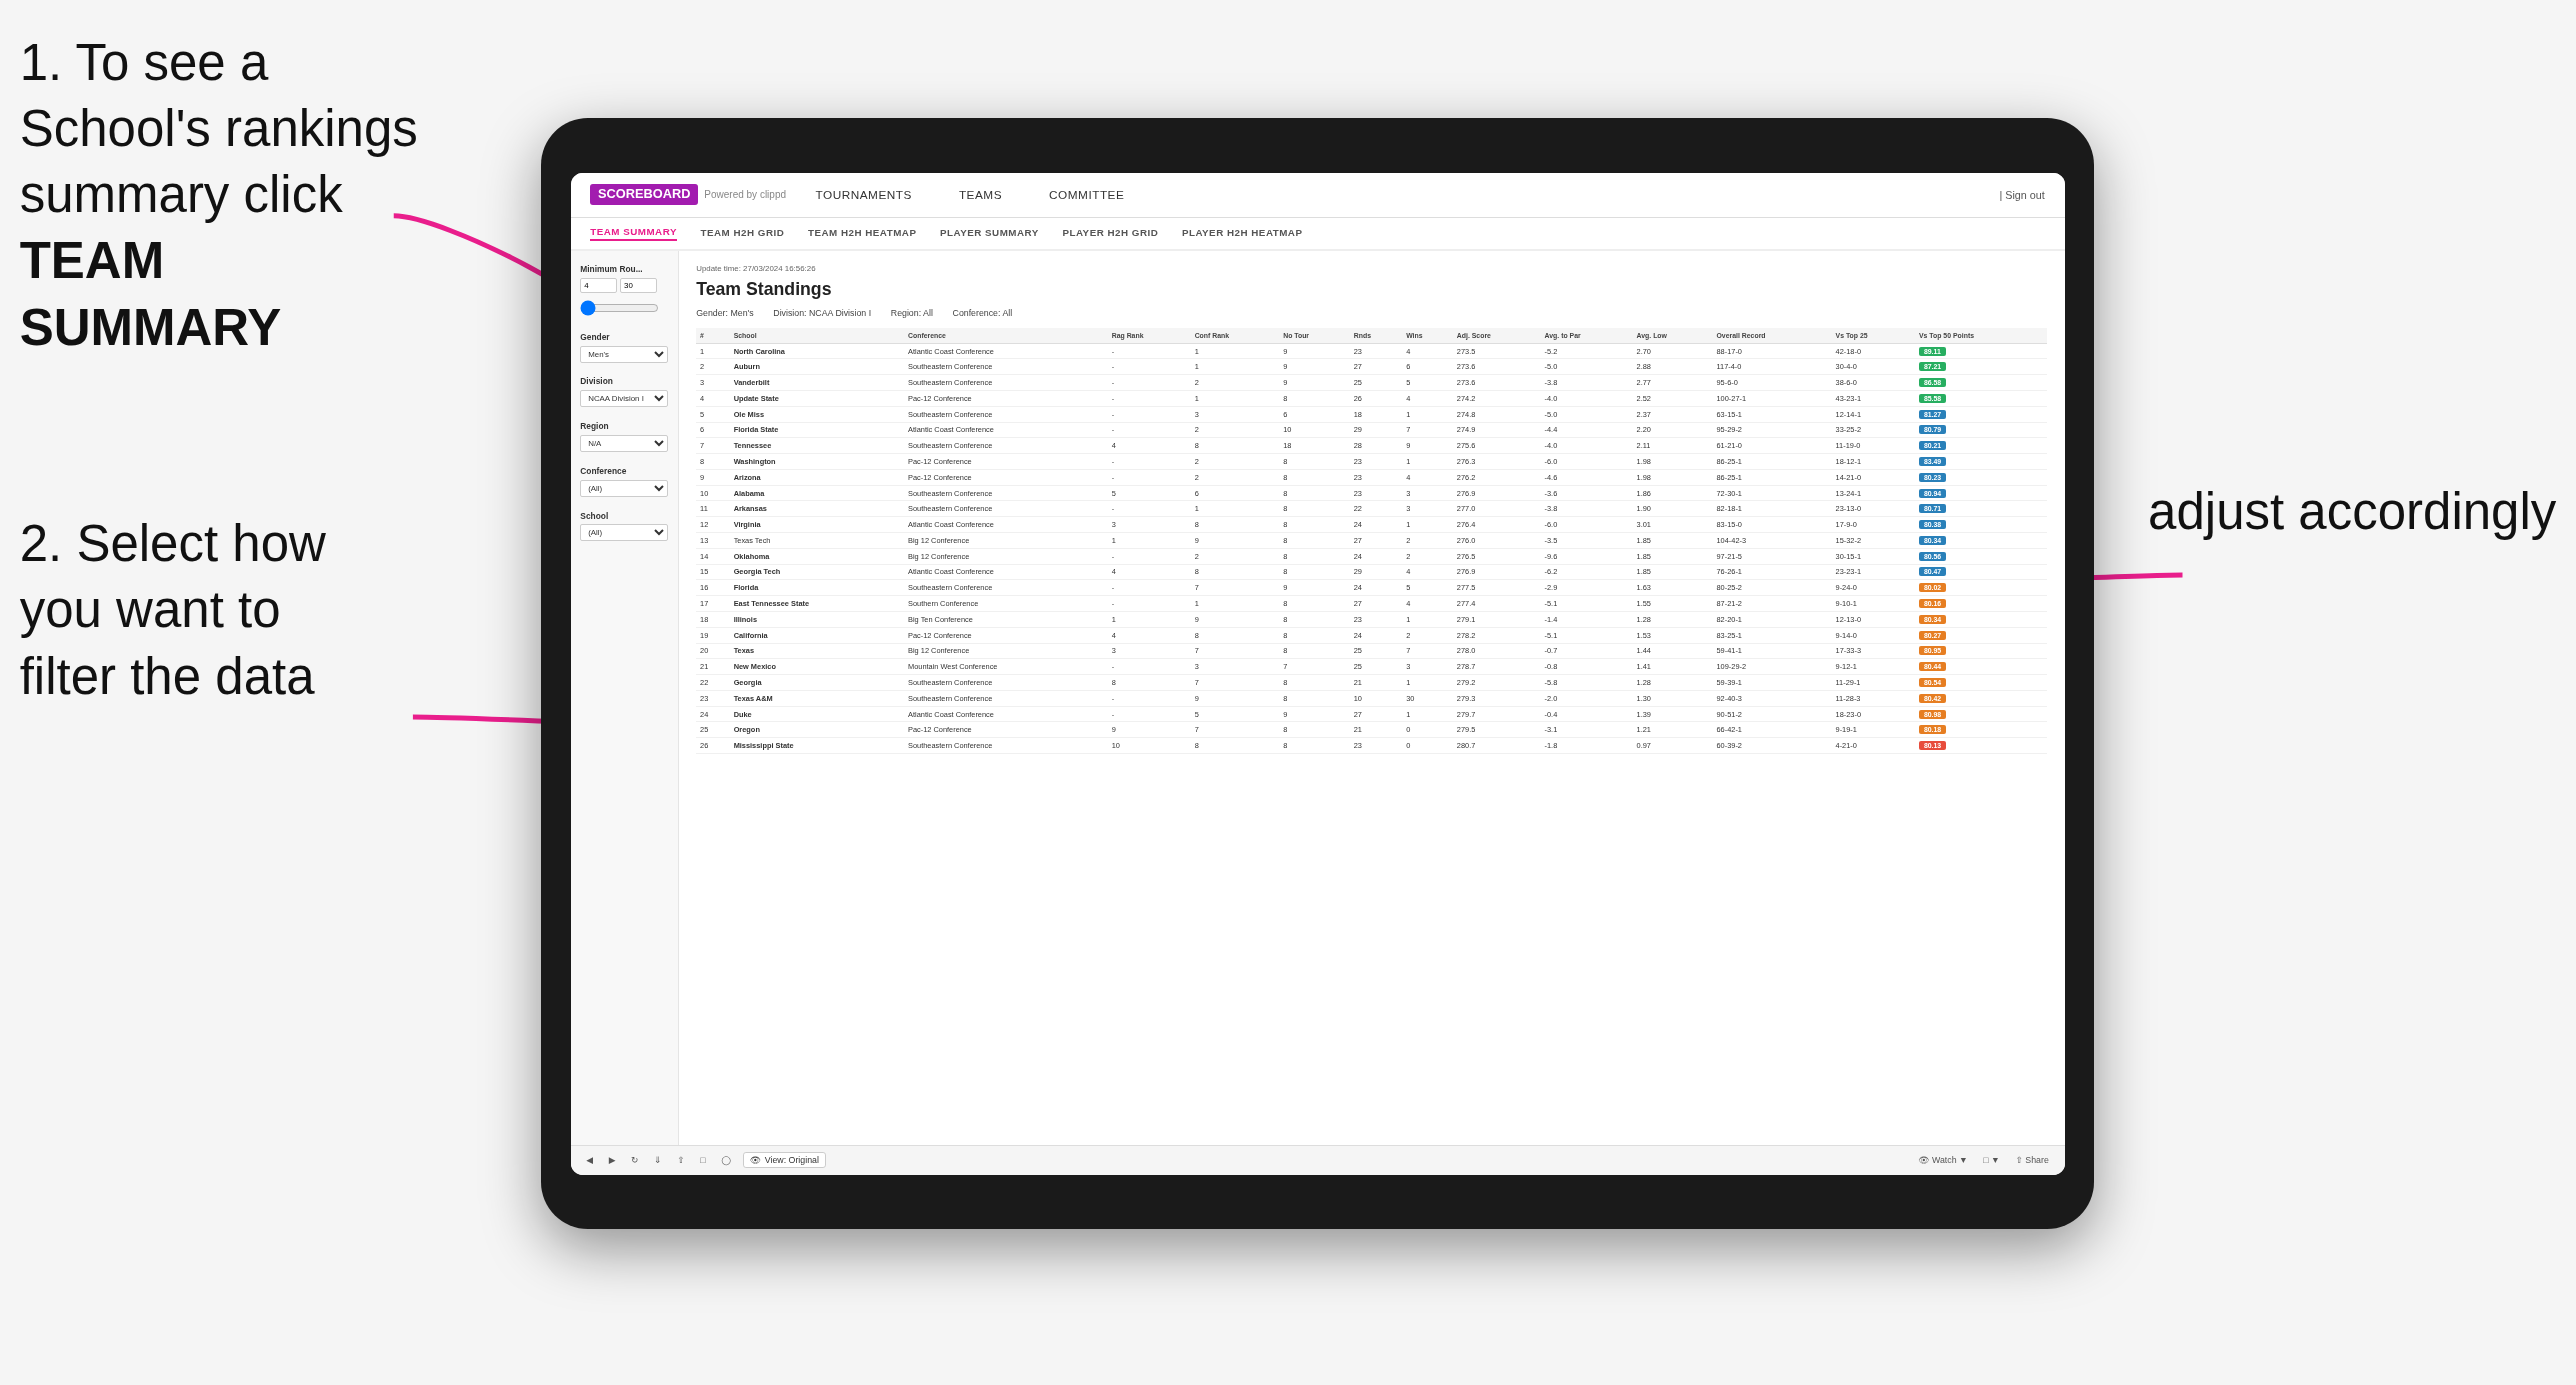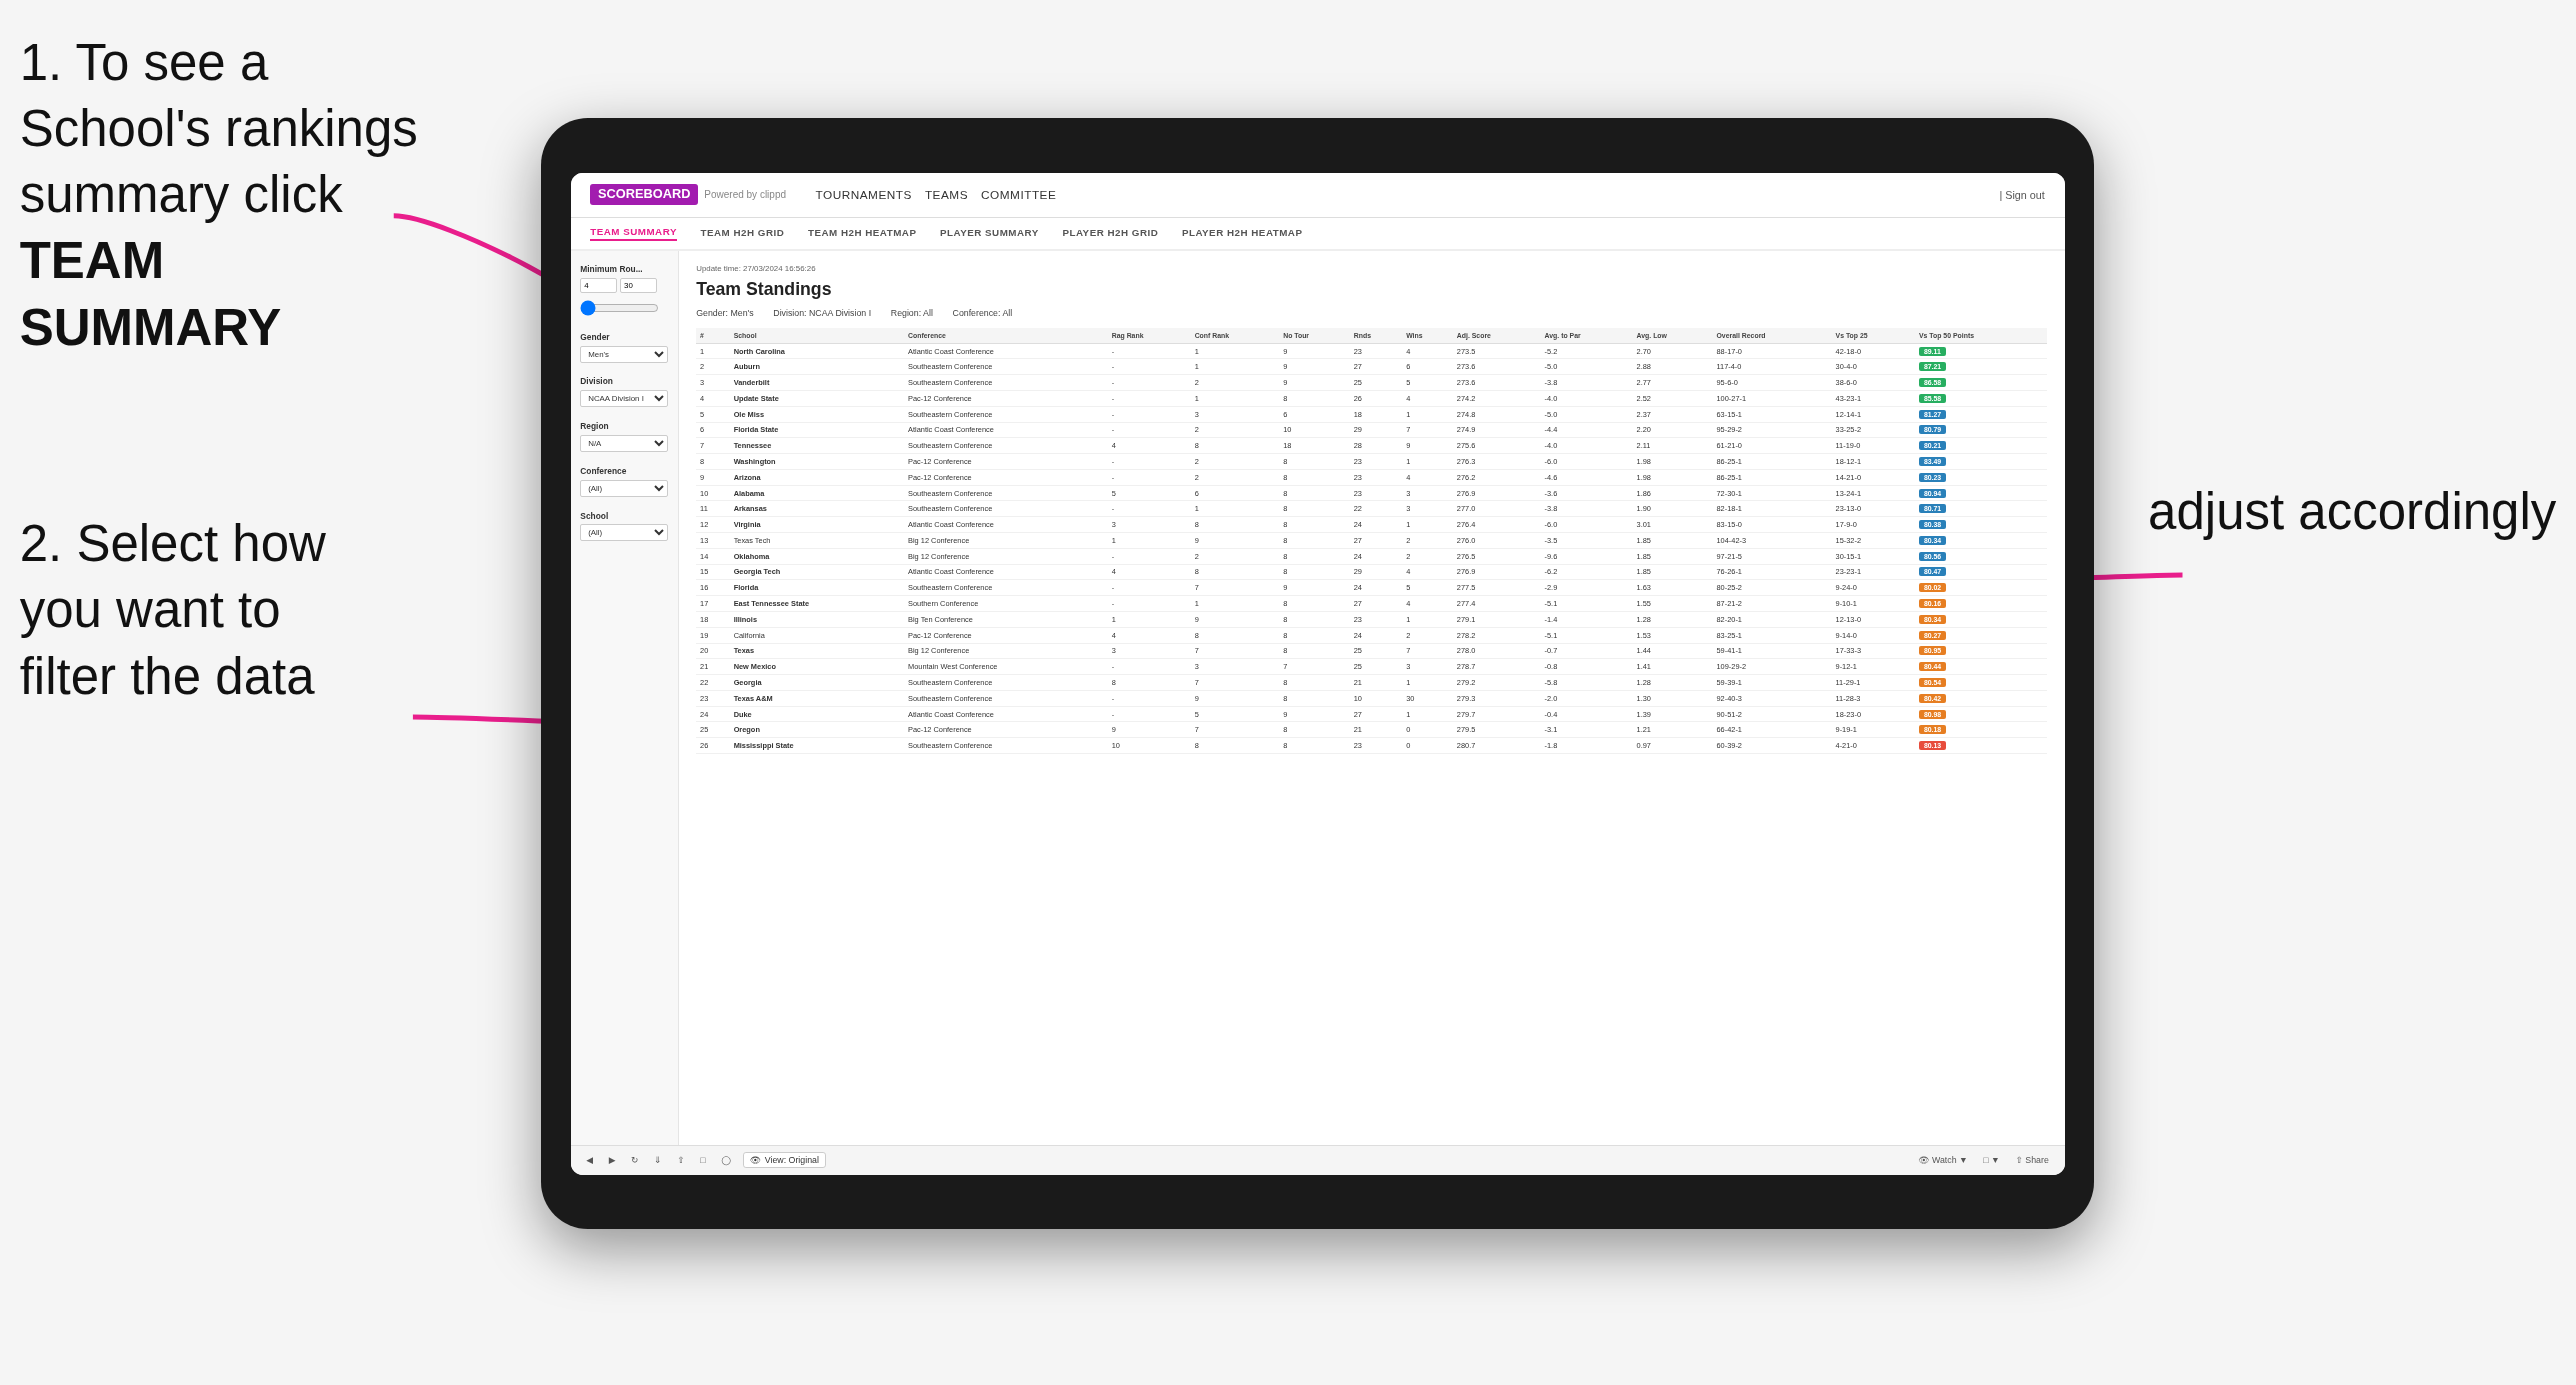--- a/index.html
+++ b/index.html
@@ -96,21 +96,21 @@
       line-height: 1;
     }
     .logo-sub {
       font-size: 10px;
       color: #888;
       margin-left: 5.9px;
     }
 
     .main-nav {
       display: flex;
-      gap: 13px;
+      gap: 47px;
       flex: 1;
     }
     .main-nav a {
       font-size: 11.8px;
       color: #333;
       text-decoration: none;
       font-weight: 500;
       letter-spacing: 0.5px;
     }
 
@@ -772,21 +772,21 @@
       <td>-1.4</td>
       <td>1.28</td>
       <td>82-20-1</td>
       <td>12-13-0</td>
       <td>
         <span style="background:#e67e22;color:#fff;padding:1px 4.9px;border-radius:2px;font-size:6.9px;font-weight:700;">80.34</span>
       </td>
     </tr>
               <tr>
       <td>19</td>
-      <td style="font-weight:400">California</td>
+      <td style="font-weight:700">California</td>
       <td>Pac-12 Conference</td>
       <td>4</td>
       <td>8</td>
       <td>8</td>
       <td>24</td>
       <td>2</td>
       <td>278.2</td>
       <td>-5.1</td>
       <td>1.53</td>
       <td>83-25-1</td>

